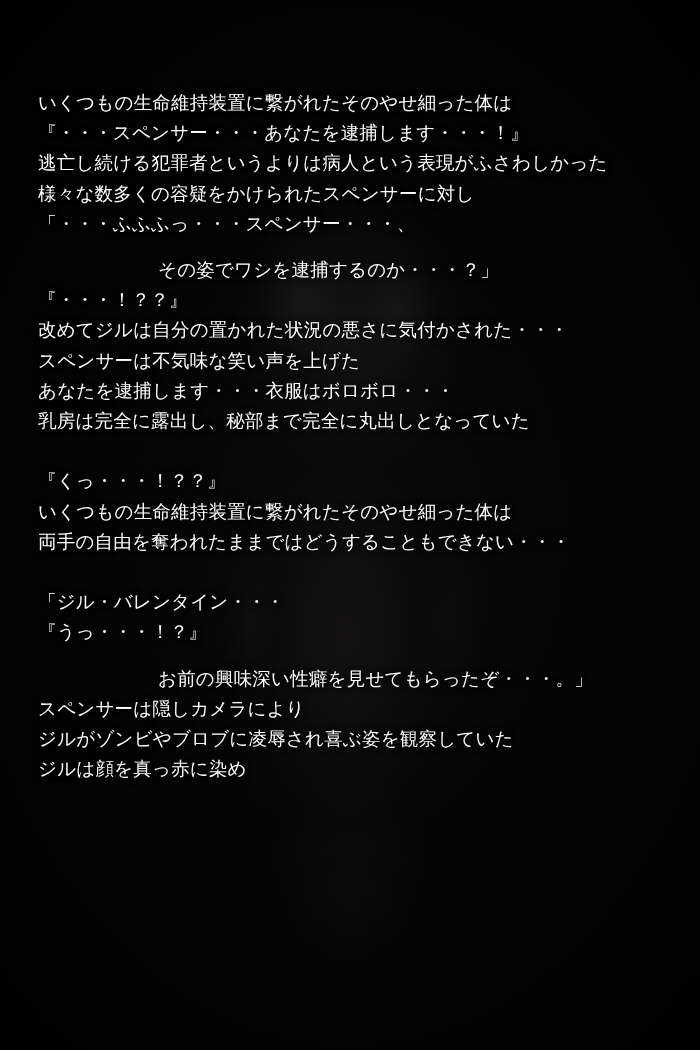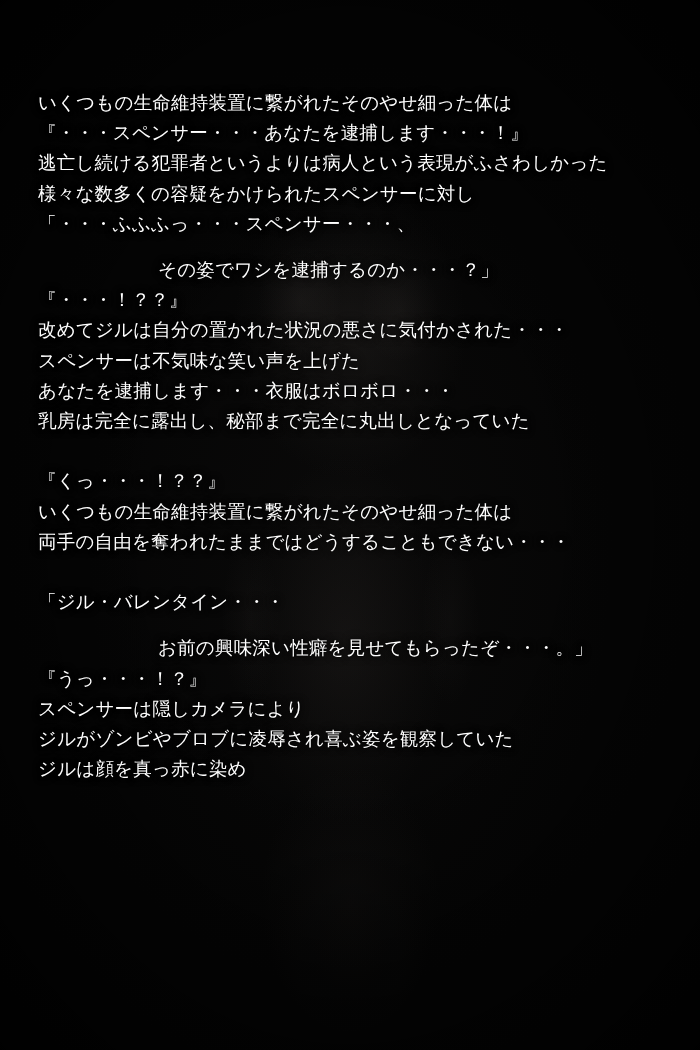--- a/index.html
+++ b/index.html
@@ -87,19 +87,19 @@
       <div class="line">改めてジルは自分の置かれた状況の悪さに気付かされた・・・</div>
       <div class="line">スペンサーは不気味な笑い声を上げた</div>
       <div class="line">あなたを逮捕します・・・衣服はボロボロ・・・</div>
       <div class="line">乳房は完全に露出し、秘部まで完全に丸出しとなっていた</div>
       <div class="line blank">&nbsp;</div>
       <div class="line">『くっ・・・！？？』</div>
       <div class="line">いくつもの生命維持装置に繋がれたそのやせ細った体は</div>
       <div class="line">両手の自由を奪われたままではどうすることもできない・・・</div>
       <div class="line blank">&nbsp;</div>
       <div class="line">「ジル・バレンタイン・・・</div>
+      <div class="line">『うっ・・・！？』</div>
       <div class="line indent">お前の興味深い性癖を見せてもらったぞ・・・。」</div>
-      <div class="line">『うっ・・・！？』</div>
       <div class="line">スペンサーは隠しカメラにより</div>
       <div class="line">ジルがゾンビやブロブに凌辱され喜ぶ姿を観察していた</div>
       <div class="line">ジルは顔を真っ赤に染め</div>
     </div>
 </div>
 
 </body></html>

